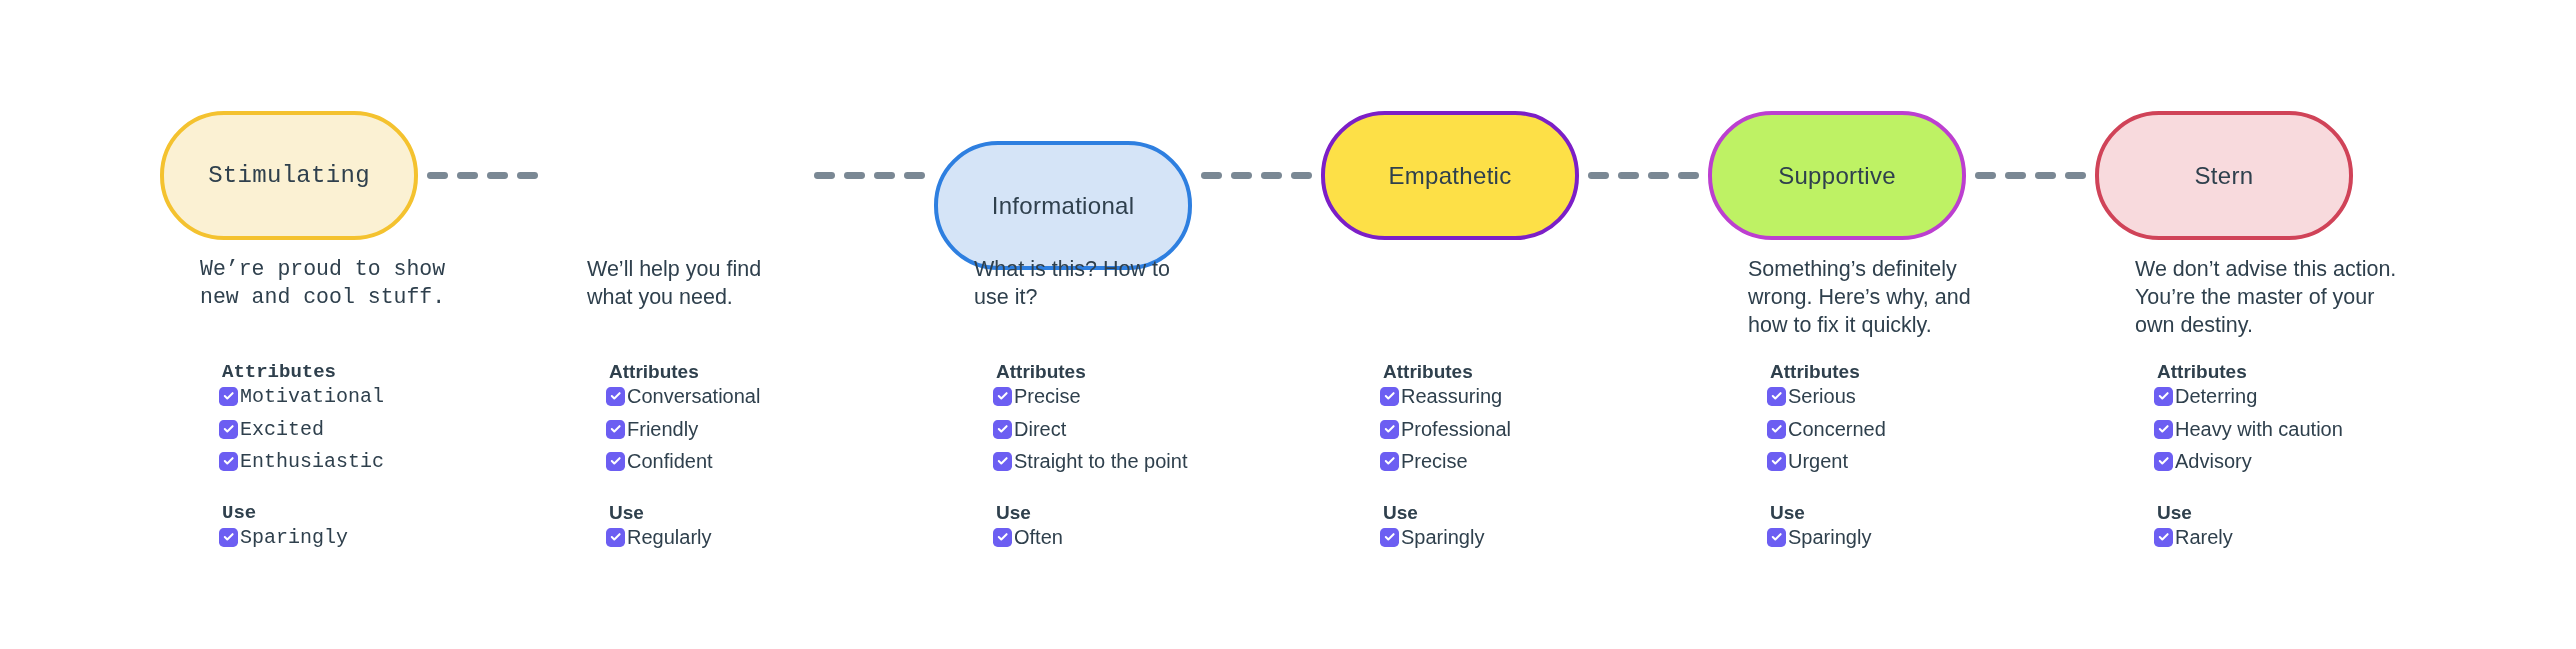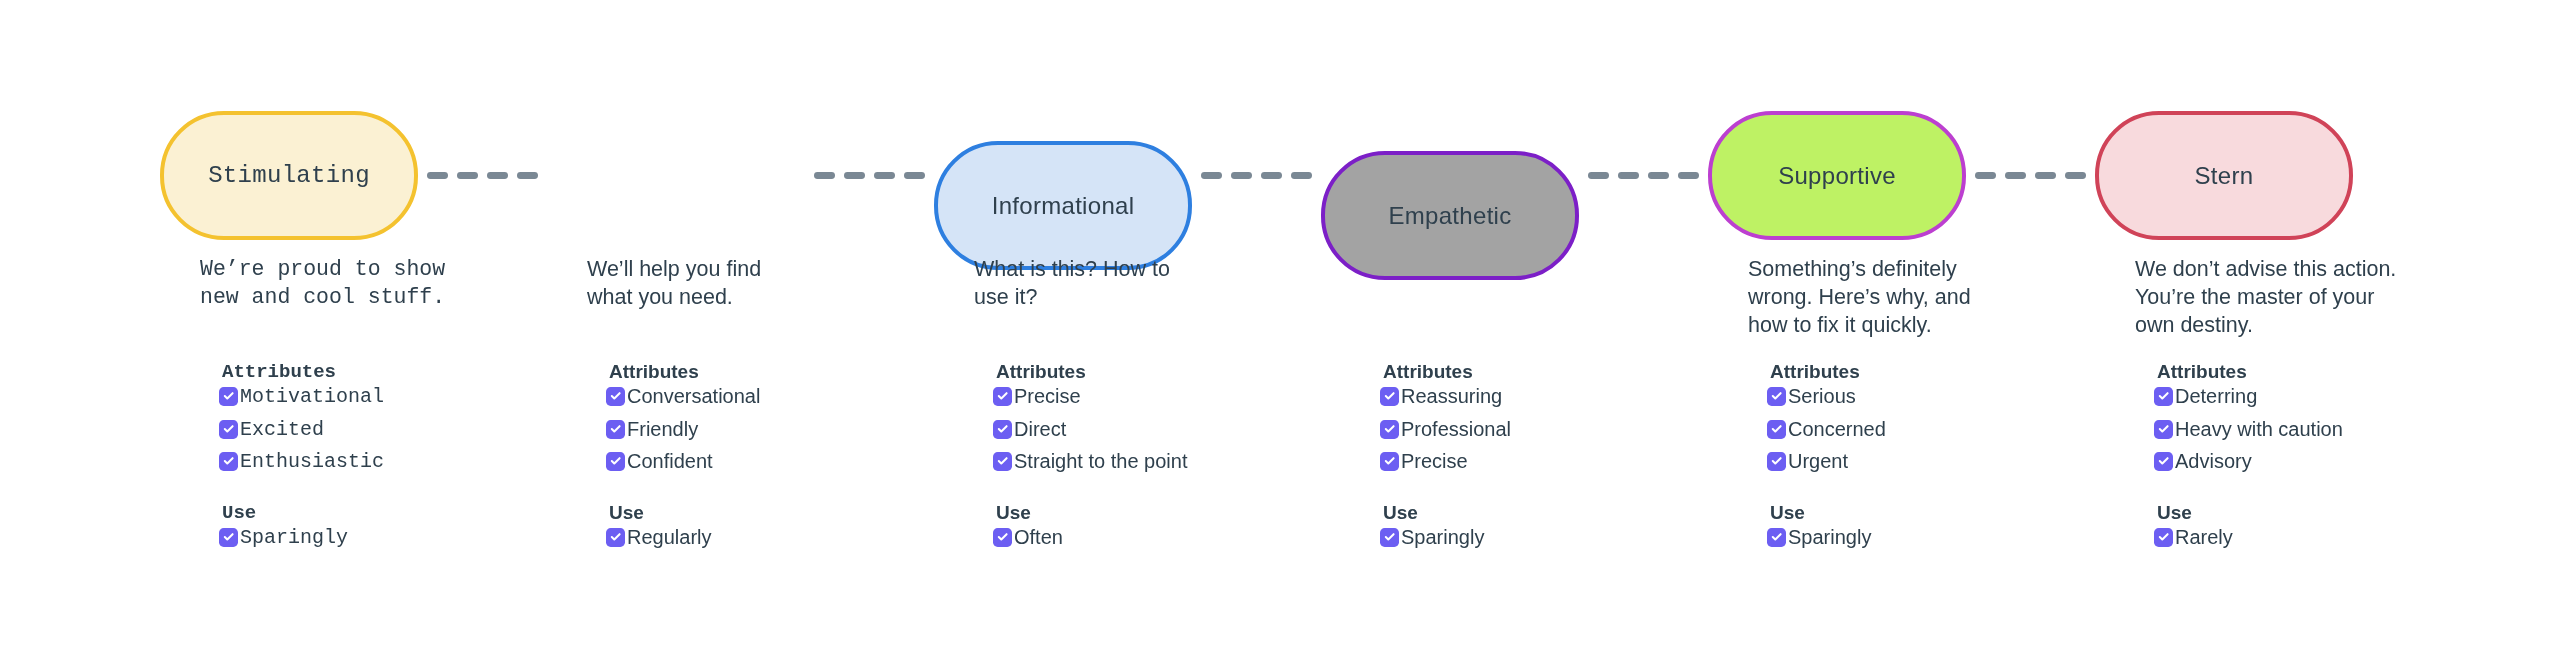--- a/index.html
+++ b/index.html
@@ -220,21 +220,21 @@
         <span class="row-label">Often</span>
       </label>
     </div>
   <div class="connector" style="left: 1201px;">
       <span class="dash"></span>
       <span class="dash"></span>
       <span class="dash"></span>
       <span class="dash"></span>
     </div>
     <div class="col" style="left: 1321px;">
-      <div class="pill" style="border-color: rgb(124, 31, 199); background: #a3a3a3; margin-top: 40px;">
+      <div class="pill" style="border-color: rgb(124, 31, 199); background: #fde047;">
         <span class="pill-label">Empathetic</span>
       </div>
 
 
       <div class="heading attrs-h">Attributes</div>
 
       <label class="row r0">
         <span class="checkbox">
           <svg viewBox="0 0 24 24">
             <path d="M5 12.5 L9.5 17 L19 7.5" fill="none" stroke="#ffffff" stroke-width="3.6" stroke-linecap="round" stroke-linejoin="round"></path>

